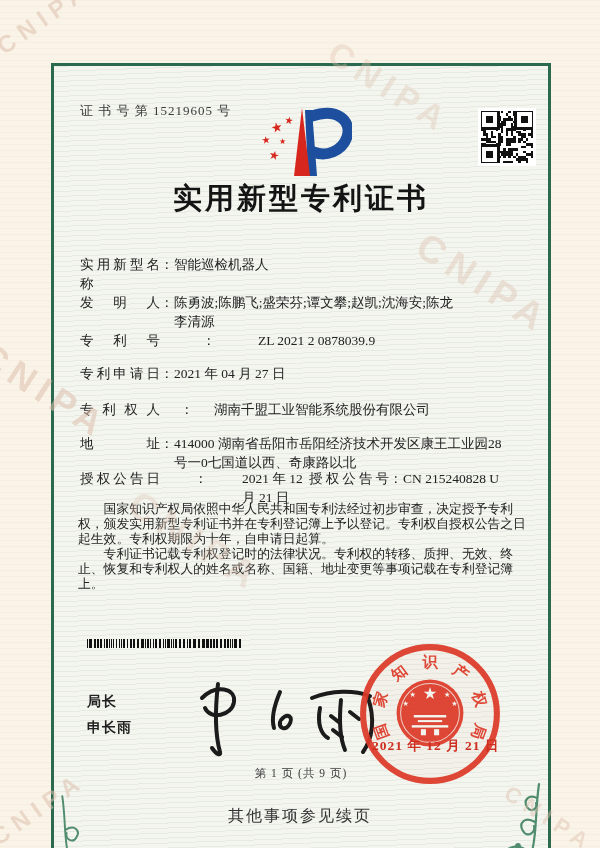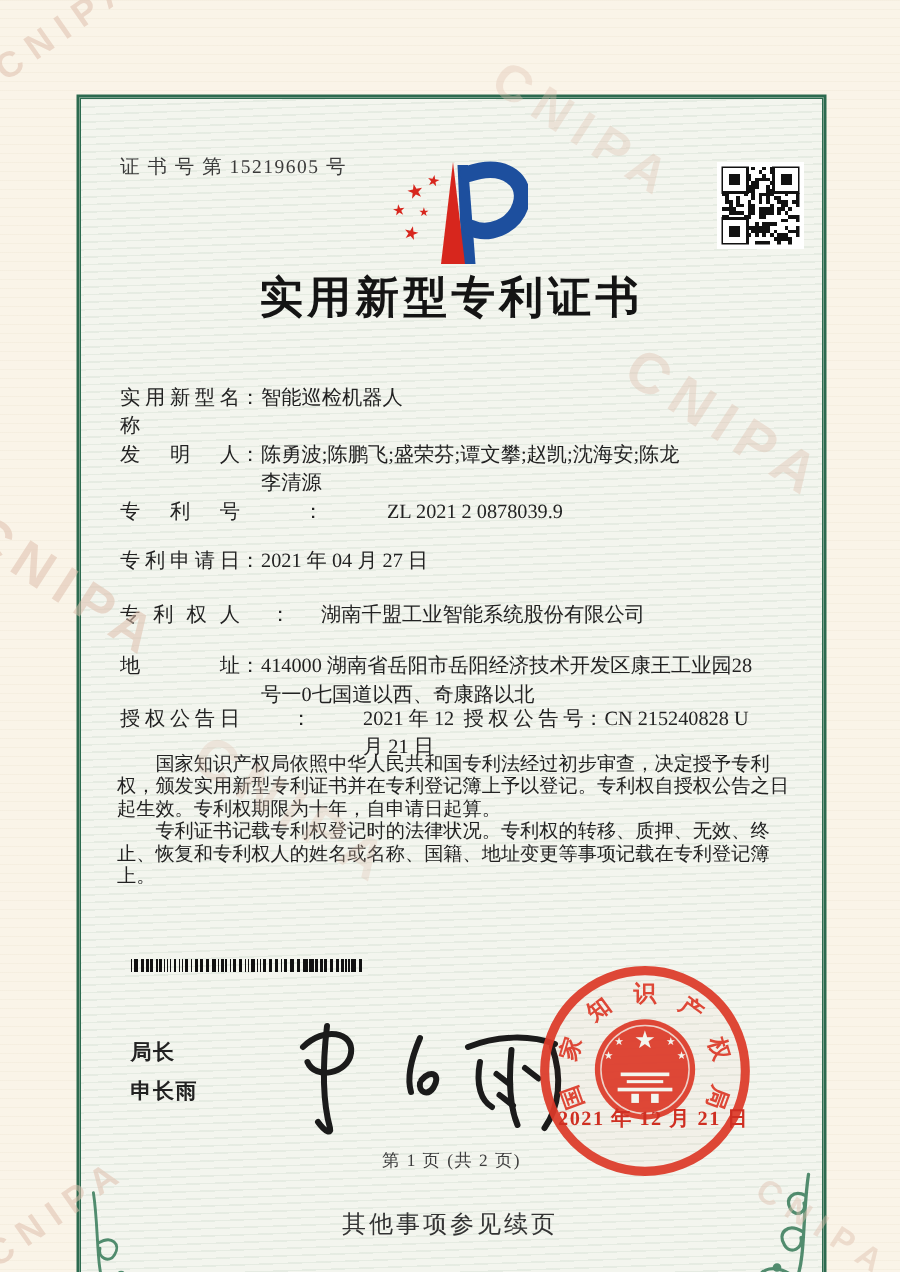--- a/index.html
+++ b/index.html
@@ -387,21 +387,21 @@
           <rect x="59" y="76" width="32" height="2.4" fill="#f3f5ee"></rect>
           <rect x="63" y="81" width="24" height="2" fill="#f3f5ee"></rect>
           <rect x="57" y="86" width="36" height="2.4" fill="#f3f5ee"></rect>
           <rect x="66" y="90" width="5" height="6" fill="#f3f5ee"></rect>
           <rect x="79" y="90" width="5" height="6" fill="#f3f5ee"></rect>
         </svg>
       </div>
 
       <div class="abs dstamp">2021 年 12 月 21 日</div>
 
-      <div class="abs pageinfo">第 1 页 (共 2 页)</div>
+      <div class="abs pageinfo">第 1 页 (共 9 页)</div>
 
       <div class="abs orn orn-bl">
         <svg width="88" height="100" viewBox="0 0 100 110" fill="none" stroke="#357a58" stroke-width="2.2" opacity="0.85" stroke-linecap="round">
           <path d="M6,4 C10,30 8,60 14,74 C20,88 36,98 56,100"></path>
           <path d="M14,74 C26,62 42,66 39,78 C36,90 22,89 22,80 C22,73 30,71 34,75"></path>
           <path d="M56,100 C51,87 59,78 67,82 C75,86 71,97 63,95"></path>
           <path d="M10,42 C20,36 27,43 22,51 C18,58 9,53 11,46"></path>
           <circle cx="44" cy="94" r="1.8" fill="#357a58"></circle>
           <circle cx="76" cy="92" r="1.8" fill="#357a58"></circle>
           <circle cx="27" cy="66" r="1.8" fill="#357a58"></circle>

